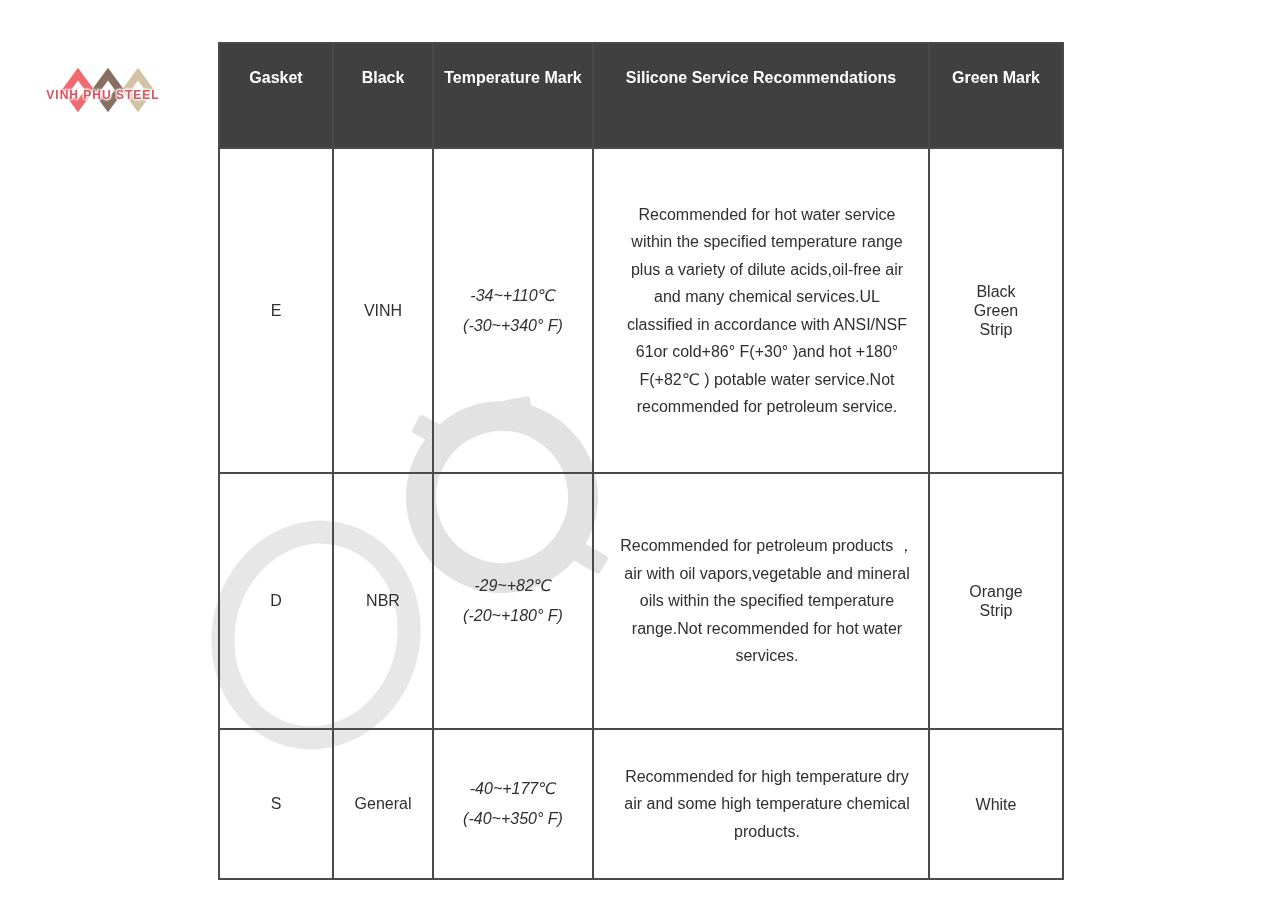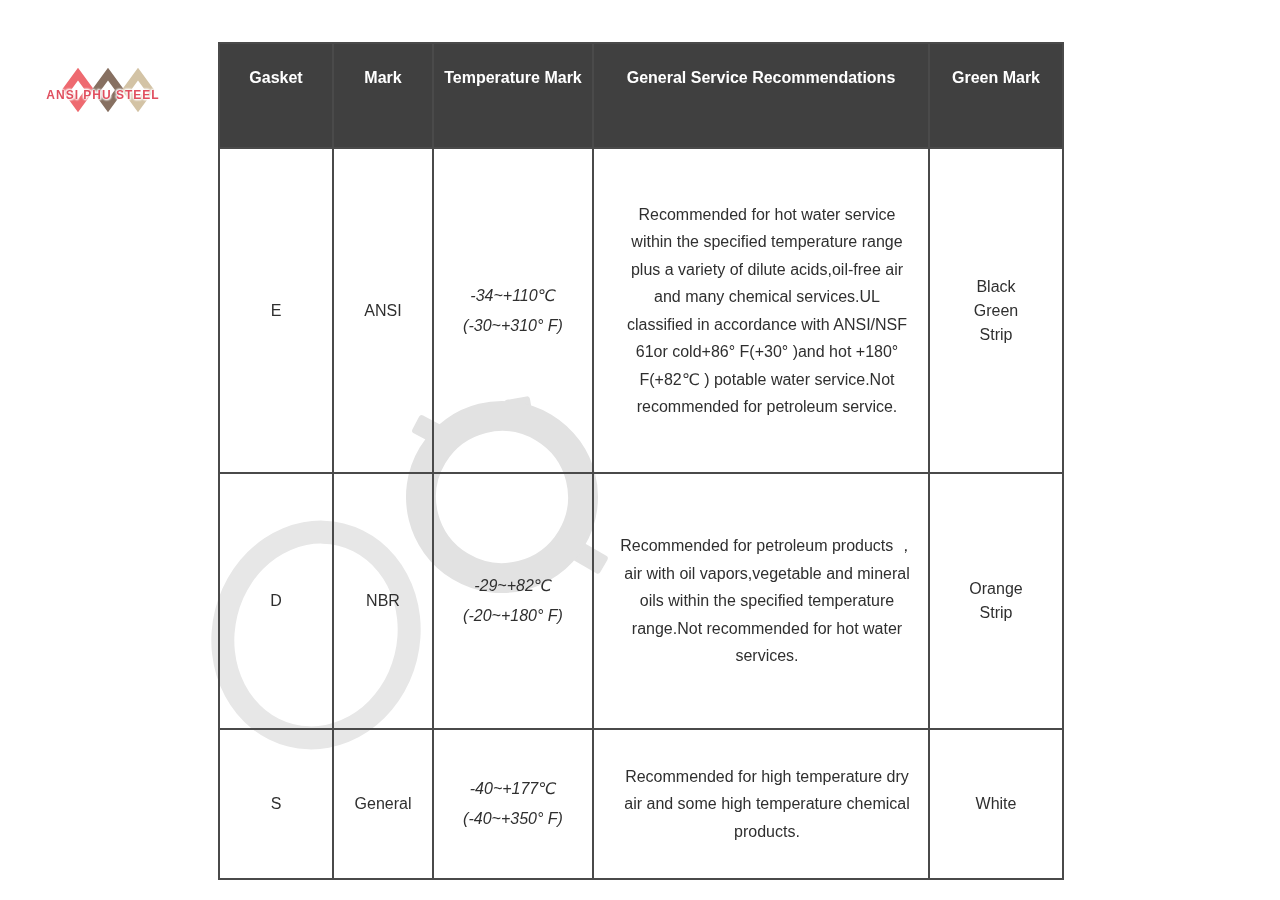--- a/index.html
+++ b/index.html
@@ -40,64 +40,64 @@
     vertical-align: top; padding-top: 18px; line-height: 32px; height: 105px;
     text-align: center;
   }
   table.spec td { font-size: 16px; text-align: center; vertical-align: middle;
                   background: transparent; color: #2f2f2f; }
   tr.row-e td { height: 325px; }
   tr.row-d td { height: 256px; margin-left: 7px; }
   tr.row-s td { height: 150px; }
   td.temp { line-height: 30px; font-style: italic; }
   td.reco { text-align: left; padding: 14px 14px 14px 26px; line-height: 27.5px; }
-  td.cmark { line-height: 24px; padding: 0 28px; }
+  td.cmark { line-height: 19px; padding: 0 28px; }
 </style>
 </head>
 <body>
 
 <div class="page">
 
   <div class="logo">
     <span class="diamond d1"></span>
     <span class="diamond d2"></span>
     <span class="diamond d3"></span>
-    <span class="logo-text">ANSI PHU STEEL</span>
+    <span class="logo-text">VINH PHU STEEL</span>
   </div>
 
   <div class="ring ring-left"></div>
   <div class="ring ring-large"></div>
   <span class="lug lug1"></span>
   <span class="lug lug2"></span>
   <span class="lug lug3"></span>
 
   <table class="spec">
     <colgroup>
       <col style="width:114px">
         <col style="width:100px">
         <col style="width:160px">
       <col style="width:336px">
         <col style="width:134px">
     </colgroup>
     <thead>
       <tr>
         <th>Gasket</th>
-        <th>Mark</th>
+        <th>Black</th>
         <th>Temperature Mark</th>
-        <th>General Service Recommendations</th>
+        <th>Silicone Service Recommendations</th>
         <th>Green Mark</th>
       </tr>
     </thead>
     <tbody>
       <tr class="row-e">
         <td>E</td>
-        <td>ANSI</td>
+        <td>VINH</td>
         <td class="temp">
           <span>-34~+110℃</span><br>
-          <span>(-30~+310° F)</span>
+          <span>(-30~+340° F)</span>
         </td>
         <td class="reco">Recommended for hot water service within the specified temperature range plus a variety of dilute acids,oil-free air and many chemical services.UL classified in accordance with ANSI/NSF 61or cold+86° F(+30° )and hot +180° F(+82℃ ) potable water service.Not recommended for petroleum service.</td>
         <td class="cmark">Black Green Strip</td>
       </tr>
       <tr class="row-d">
         <td>D</td>
         <td>NBR</td>
         <td class="temp">
           <span>-29~+82℃</span><br>
           <span>(-20~+180° F)</span>

